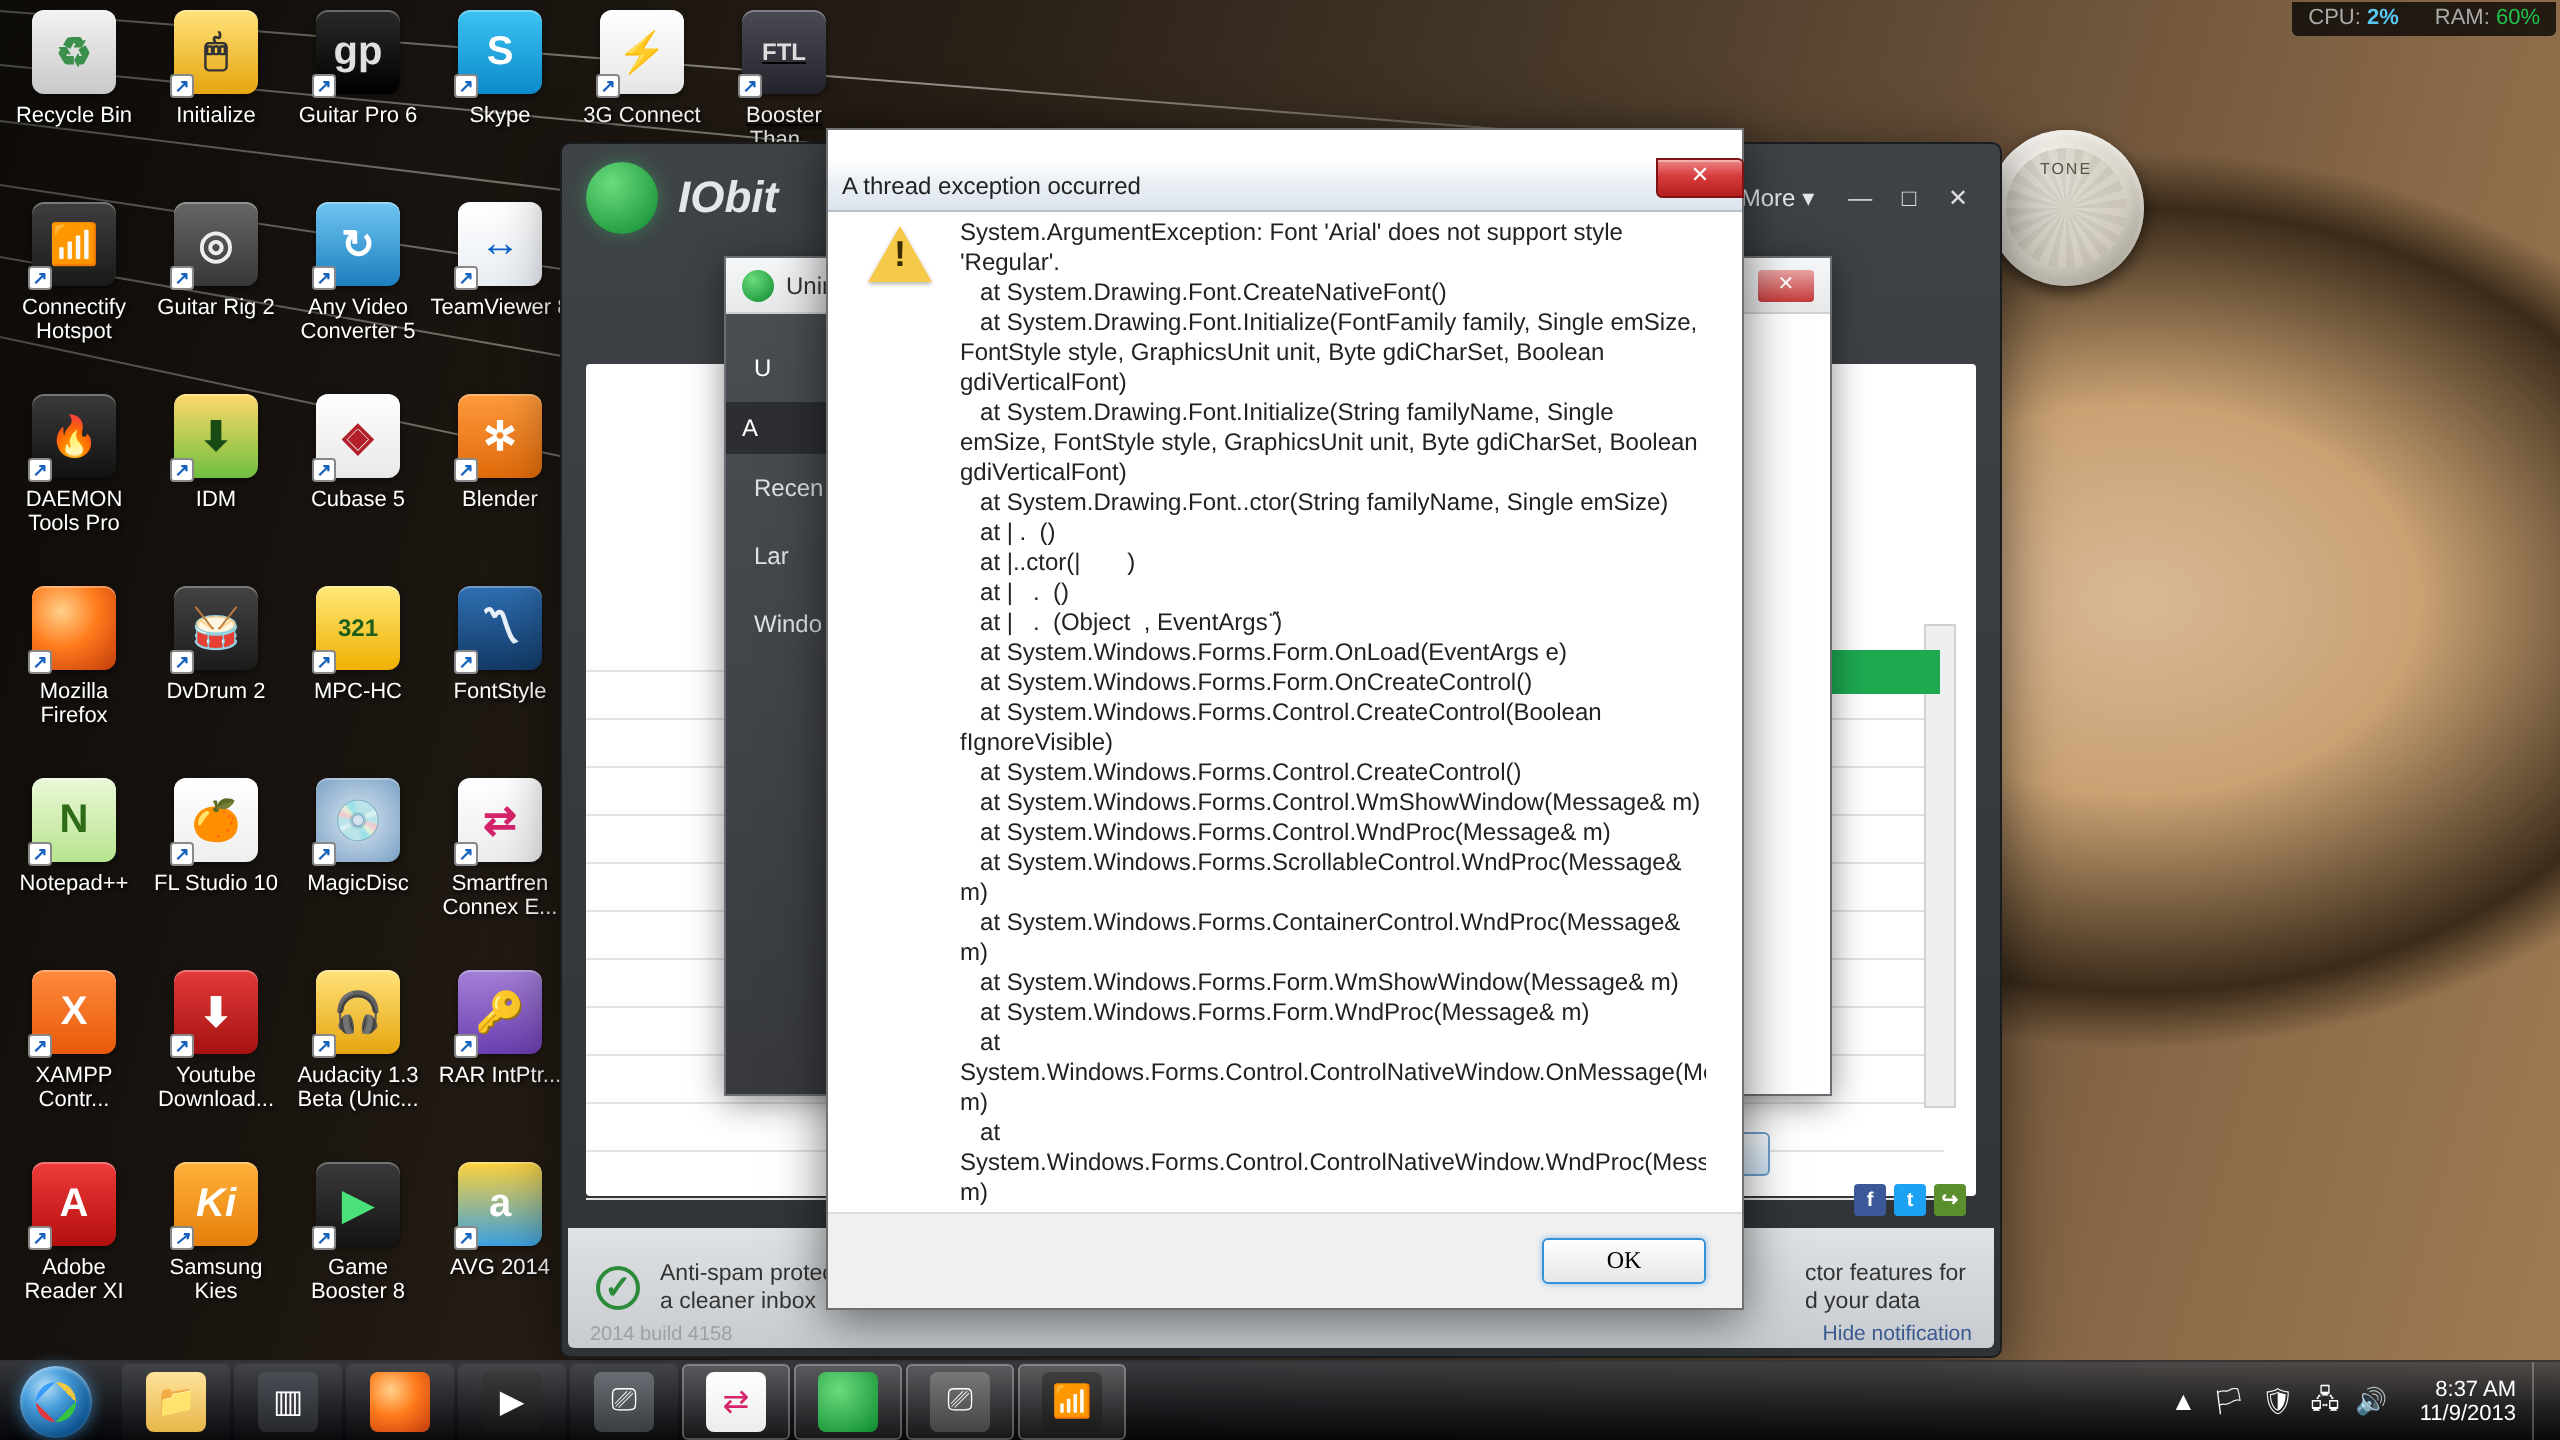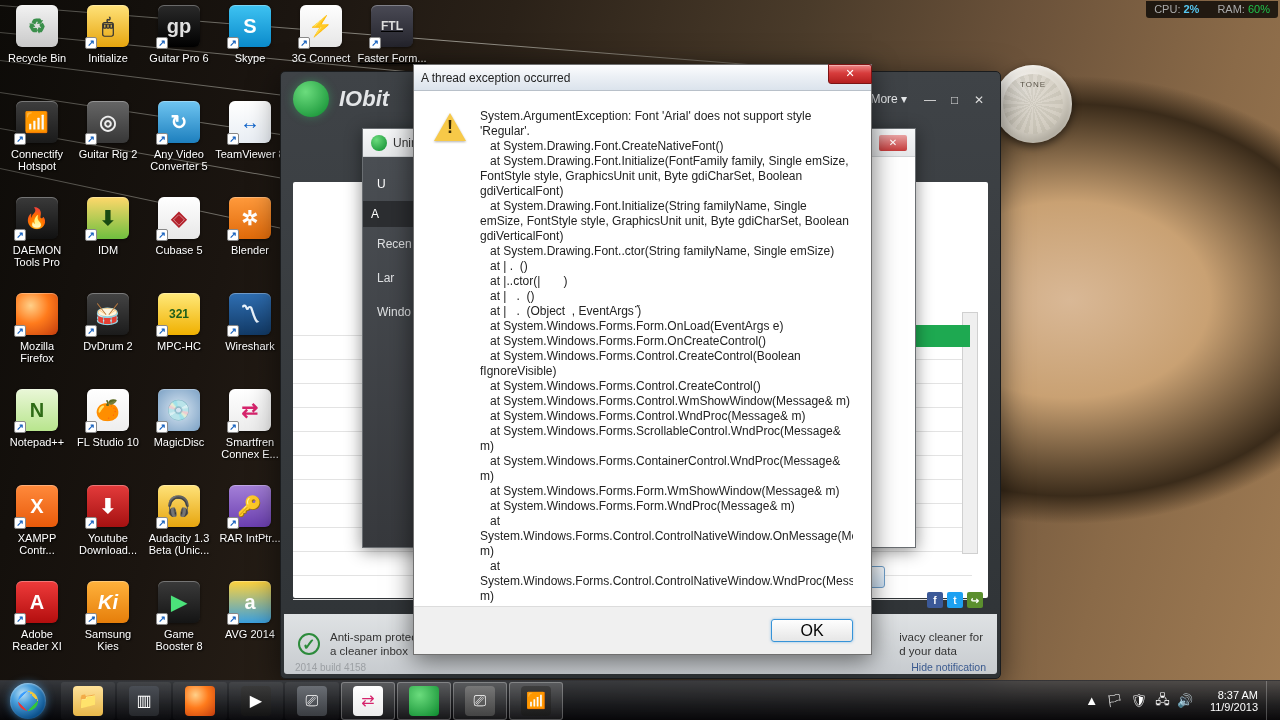--- a/index.html
+++ b/index.html
@@ -108,42 +108,42 @@
   padding-top:10px; }
 .iobit-side .sec { height:26px; line-height:26px; padding-left:8px; letter-spacing:.5px; }
 .iobit-side .item { padding:10px 0 10px 14px; font-size:12px; color:#dfe1e3; }
 
 
 .err { position:absolute; left:413px; top:64px; width:459px; height:591px; z-index:10;
   background:#fff; border:1px solid #707070; box-shadow: 0 5px 24px rgba(0,0,0,.55); }
 .err-titlebar { position:relative; height:26px;
   background:linear-gradient(180deg,#fdfdfe 0%, #ecf0f5 45%, #dbe3ec 100%);
   border-bottom:1px solid #b8c0c9; display:flex; align-items:center; padding-left:7px;
-  font-size:12px; color:#222; }
+  font-size:12px; color:#222;margin-top:15px; }
 .err-close { position:absolute; right:-1px; top:-1px; width:44px; height:20px;
   background:linear-gradient(180deg,#e88 0%, #d73c3c 45%, #b51f1f 100%);
   border:1px solid #7c1414; border-radius:0 3px 0 3px; color:#fff; text-align:center;
   font-size:11px; line-height:17px; cursor:pointer;
   box-shadow: inset 0 1px 0 rgba(255,255,255,.35); }
 .err-body { position:absolute; top:26px; left:0; right:0; bottom:48px; padding:18px 18px 0 20px;
   display:flex; }
 .warn-ic { width:32px; height:30px; position:relative; margin-right:14px; margin-top:2px; flex-shrink:0; }
 .warn-ic::before { content:""; position:absolute; left:0; bottom:0;
   border-left:16px solid transparent; border-right:16px solid transparent;
   border-bottom:28px solid #f7c948; filter: drop-shadow(0 1px 1px rgba(0,0,0,.3)); }
 .warn-ic::after { content:"!"; position:absolute; left:0; right:0; top:6px; text-align:center;
   color:#3a2a00; font-weight:bold; font-size:18px; }
 .err-text { font-size:12px; color:#222; line-height:15px; white-space:pre-wrap;
   overflow:hidden; flex:1; }
 .err-footer { position:absolute; left:0; right:0; bottom:0; height:48px;
   background:#f0f0f0; border-top:1px solid #dcdcdc; display:flex; align-items:center;
   justify-content:flex-end; padding-right:18px; }
-.ok-btn { width:82px; height:23px; font-size:16px;
+.ok-btn { width:82px; height:23px; font-size:12px;
   background:linear-gradient(#fefefe,#e6e6e6); border:1px solid #3693d8; border-radius:3px;
-  box-shadow: 0 0 3px rgba(54,147,216,.55); cursor:pointer; }
+  box-shadow: 0 0 3px rgba(54,147,216,.55); cursor:pointer;font-family:Liberation Serif, serif; }
 
 
 .taskbar { position:absolute; left:0; right:0; bottom:0; height:40px;
   background: linear-gradient(180deg, rgba(60,64,70,.8) 0%, rgba(22,24,28,.92) 60%, rgba(5,5,8,.97) 100%);
   border-top:1px solid rgba(255,255,255,.18); display:flex; align-items:stretch; z-index:30; }
 .start { width:56px; display:flex; align-items:center; justify-content:center; cursor:pointer; }
 .start-orb { width:36px; height:36px; border-radius:50%;
   background: radial-gradient(circle at 35% 30%, #b9dff5 0%, #4aa0dd 30%, #0a4f8a 75%);
   box-shadow: 0 0 8px rgba(80,170,240,.6), inset 0 1px 2px rgba(255,255,255,.5);
   position:relative; }
@@ -205,21 +205,21 @@
     <div class="di" style="grid-area: 1 / 4;">
       <div class="ic" style="background: linear-gradient(rgb(62, 195, 242), rgb(10, 138, 203)); color: rgb(255, 255, 255); font-size: 20px;">S<div class="shortcut">↗</div></div>
       <div class="lbl">Skype</div>
     </div>
     <div class="di" style="grid-area: 1 / 5;">
       <div class="ic" style="background: linear-gradient(rgb(255, 255, 255), rgb(230, 230, 230)); color: rgb(216, 35, 42); font-size: 20px;">⚡<div class="shortcut">↗</div></div>
       <div class="lbl">3G Connect</div>
     </div>
     <div class="di" style="grid-area: 1 / 6; text-decoration: underline;">
       <div class="ic" style="background: linear-gradient(rgb(74, 74, 85), rgb(36, 36, 44)); color: rgb(221, 221, 221); font-size: 12px;">FTL<div class="shortcut">↗</div></div>
-      <div class="lbl">Faster Form...</div>
+      <div class="lbl">Booster Than...</div>
     </div>
     <div class="di" style="grid-area: 2 / 1;">
       <div class="ic" style="background: linear-gradient(rgb(62, 62, 62), rgb(26, 26, 26)); color: rgb(221, 221, 221); font-size: 20px;">📶<div class="shortcut">↗</div></div>
       <div class="lbl">Connectify Hotspot</div>
     </div>
     <div class="di" style="grid-area: 2 / 2;">
       <div class="ic" style="background: linear-gradient(rgb(102, 102, 102), rgb(55, 55, 55)); color: rgb(238, 238, 238); font-size: 20px;">◎<div class="shortcut">↗</div></div>
       <div class="lbl">Guitar Rig 2</div>
     </div>
     <div class="di" style="grid-area: 2 / 3;">
@@ -255,21 +255,21 @@
     <div class="di" style="grid-area: 4 / 2;">
       <div class="ic" style="background: linear-gradient(rgb(68, 68, 68), rgb(27, 27, 27)); color: rgb(221, 51, 51); font-size: 20px;">🥁<div class="shortcut">↗</div></div>
       <div class="lbl">DvDrum 2</div>
     </div>
     <div class="di" style="grid-area: 4 / 3;">
       <div class="ic" style="background: linear-gradient(rgb(255, 233, 122), rgb(240, 176, 0)); color: rgb(31, 94, 26); font-size: 12px;">321<div class="shortcut">↗</div></div>
       <div class="lbl">MPC-HC</div>
     </div>
     <div class="di" style="grid-area: 4 / 4;">
       <div class="ic" style="background: linear-gradient(rgb(47, 111, 179), rgb(18, 58, 102)); color: rgb(234, 243, 251); font-size: 20px;">〽<div class="shortcut">↗</div></div>
-      <div class="lbl">Wireshark</div>
+      <div class="lbl">FontStyle</div>
     </div>
     <div class="di" style="grid-area: 5 / 1;">
       <div class="ic" style="background: linear-gradient(rgb(234, 247, 216), rgb(184, 229, 141)); color: rgb(46, 107, 22); font-size: 20px;">N<div class="shortcut">↗</div></div>
       <div class="lbl">Notepad++</div>
     </div>
     <div class="di" style="grid-area: 5 / 2;">
       <div class="ic" style="background: linear-gradient(rgb(255, 255, 255), rgb(238, 238, 238)); color: rgb(224, 112, 0); font-size: 20px;">🍊<div class="shortcut">↗</div></div>
       <div class="lbl">FL Studio 10</div>
     </div>
     <div class="di" style="grid-area: 5 / 3;">
@@ -350,21 +350,21 @@
     <div class="iobit-social">
       <span style="background:#3b5998">f</span>
       <span style="background:#1da1f2">t</span>
       <span style="background:#5b8f2e">↪</span>
     </div>
     <div class="iobit-check">✓</div>
     <div class="iobit-notif-text">
       <span>Anti-spam protec</span><br><span>a cleaner inbox</span>
     </div>
     <div class="iobit-notif-text" style="margin-left:auto;text-align:left">
-      <span>ivacy cleaner for</span><br><span>d your data</span>
+      <span>ctor features for</span><br><span>d your data</span>
     </div>
   </div>
   <div class="iobit-hide">Hide notification</div>
   <div class="iobit-build">2014   build 4158</div>
 </div>
 
 <div class="iobit-inner">
   <div class="iobit-inner-head">
     <div class="iobit-inner-logo"></div>
     <span>Unin</span>

